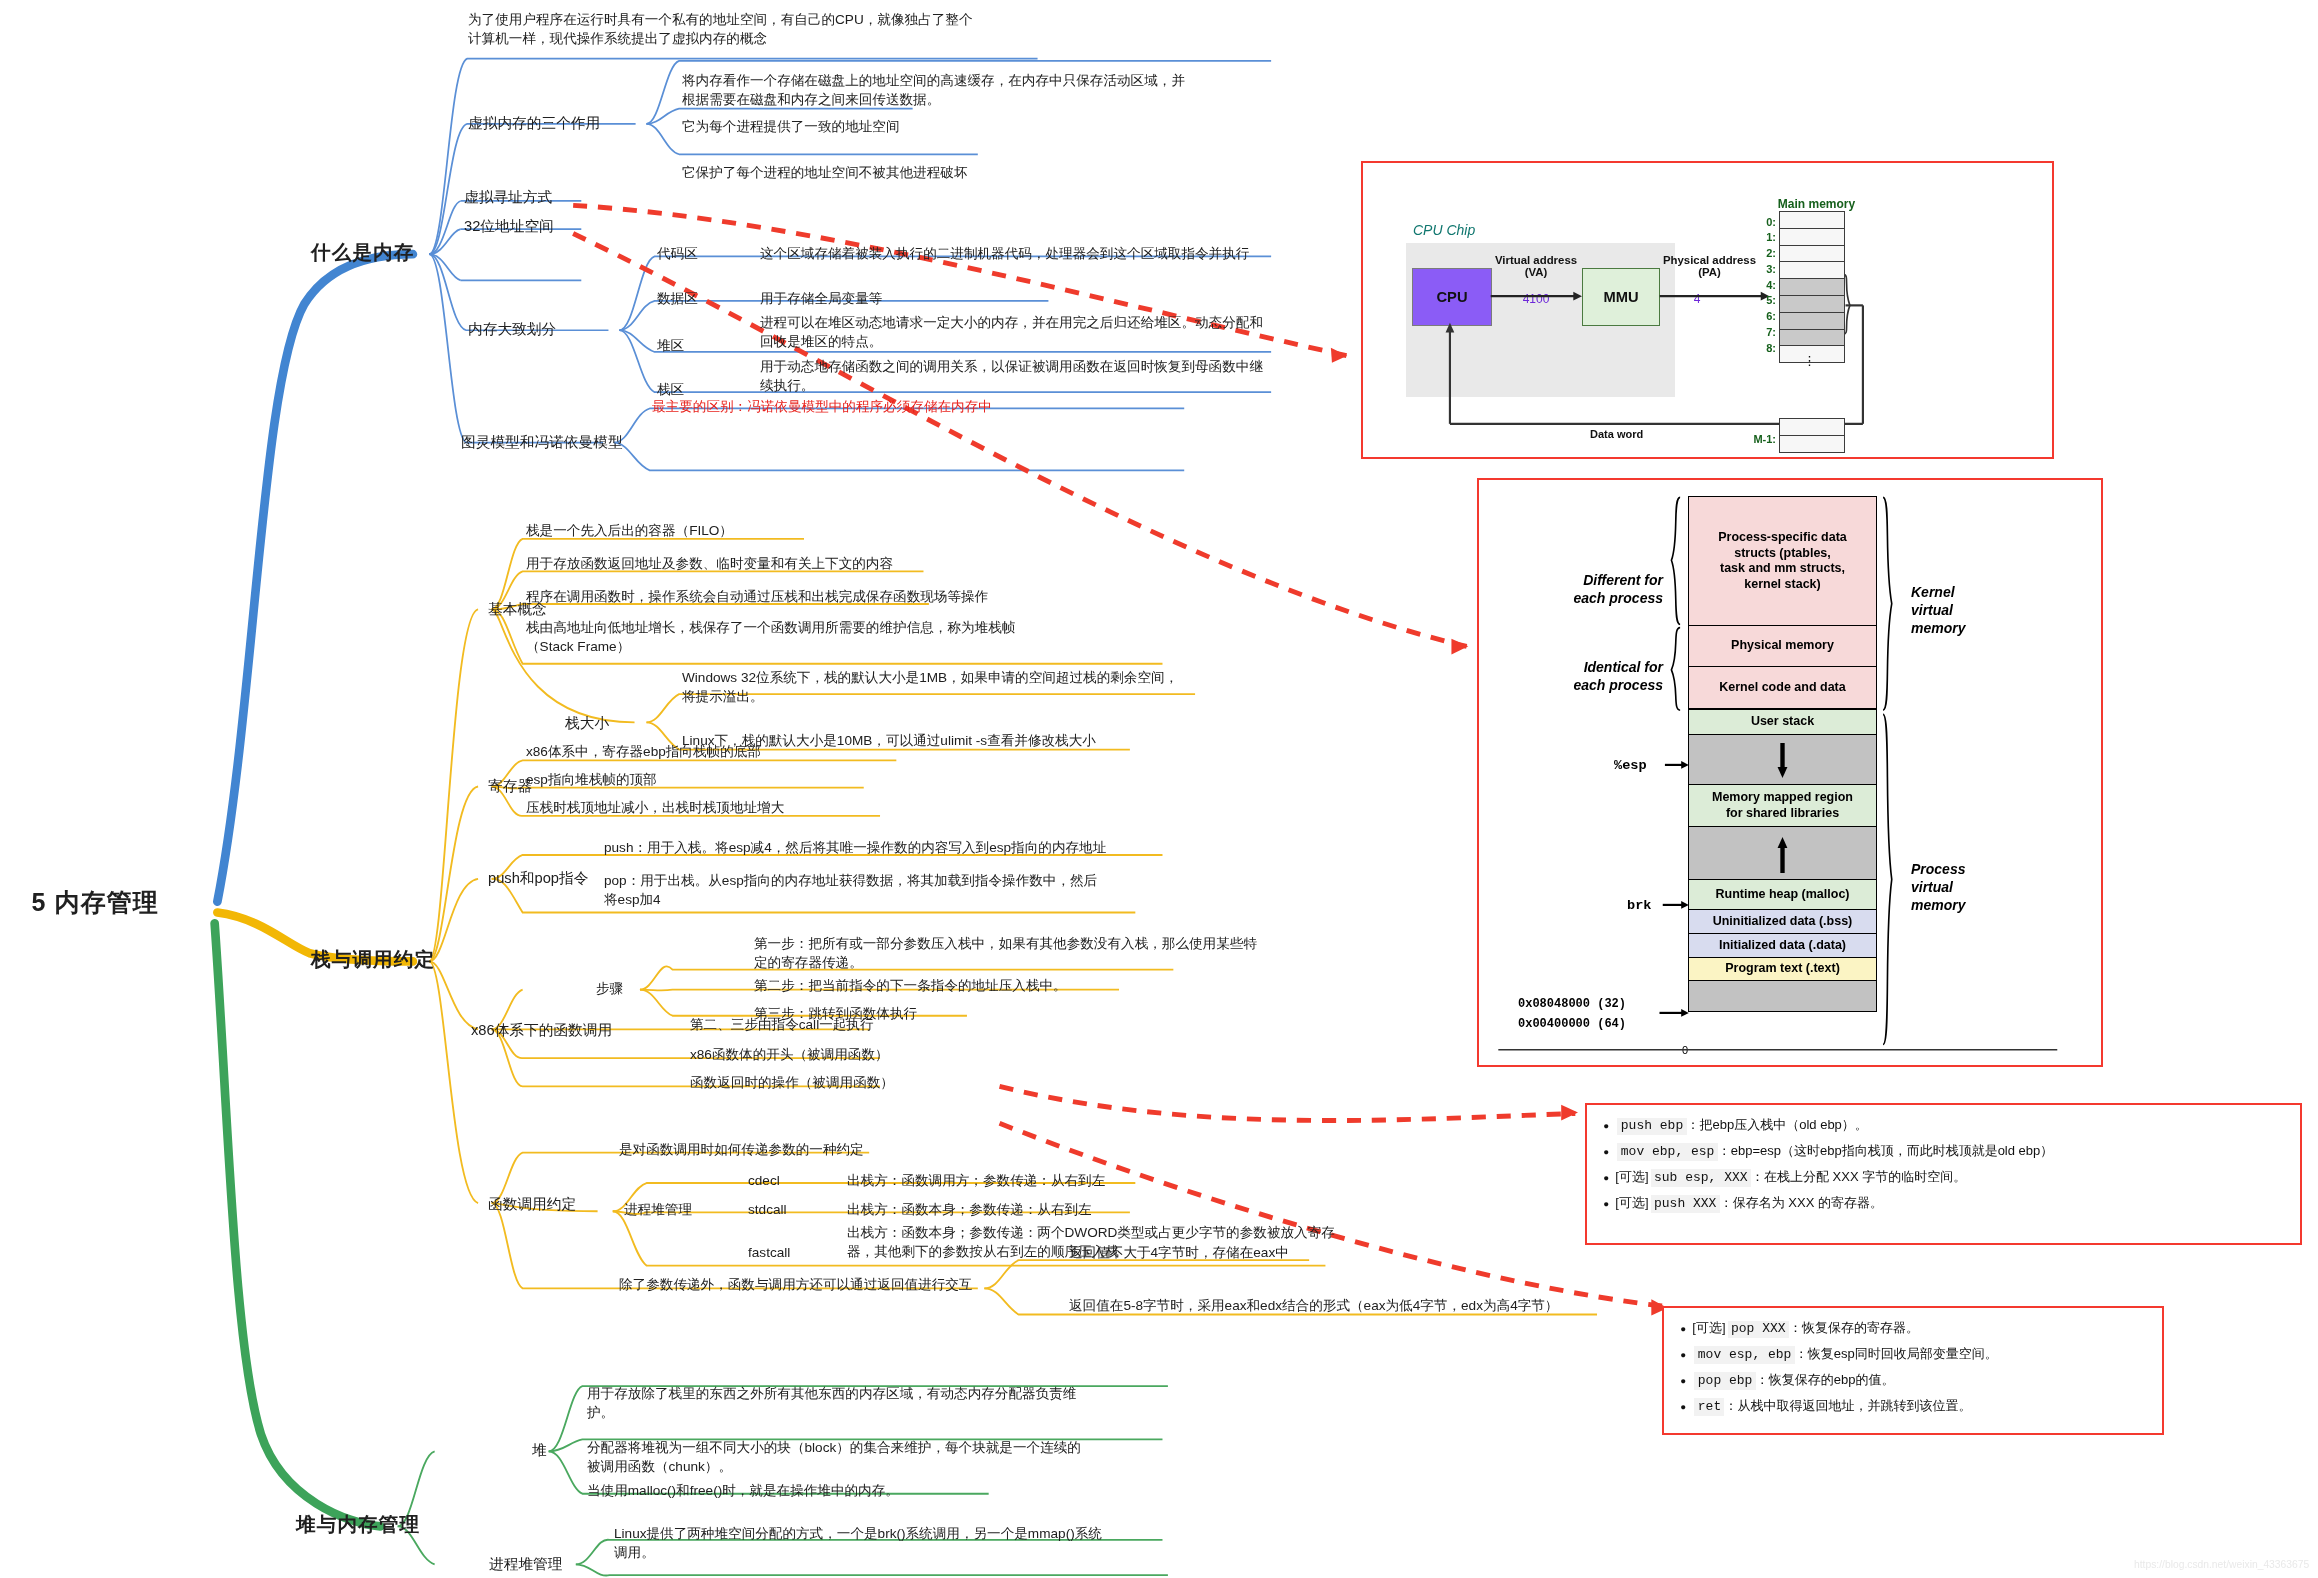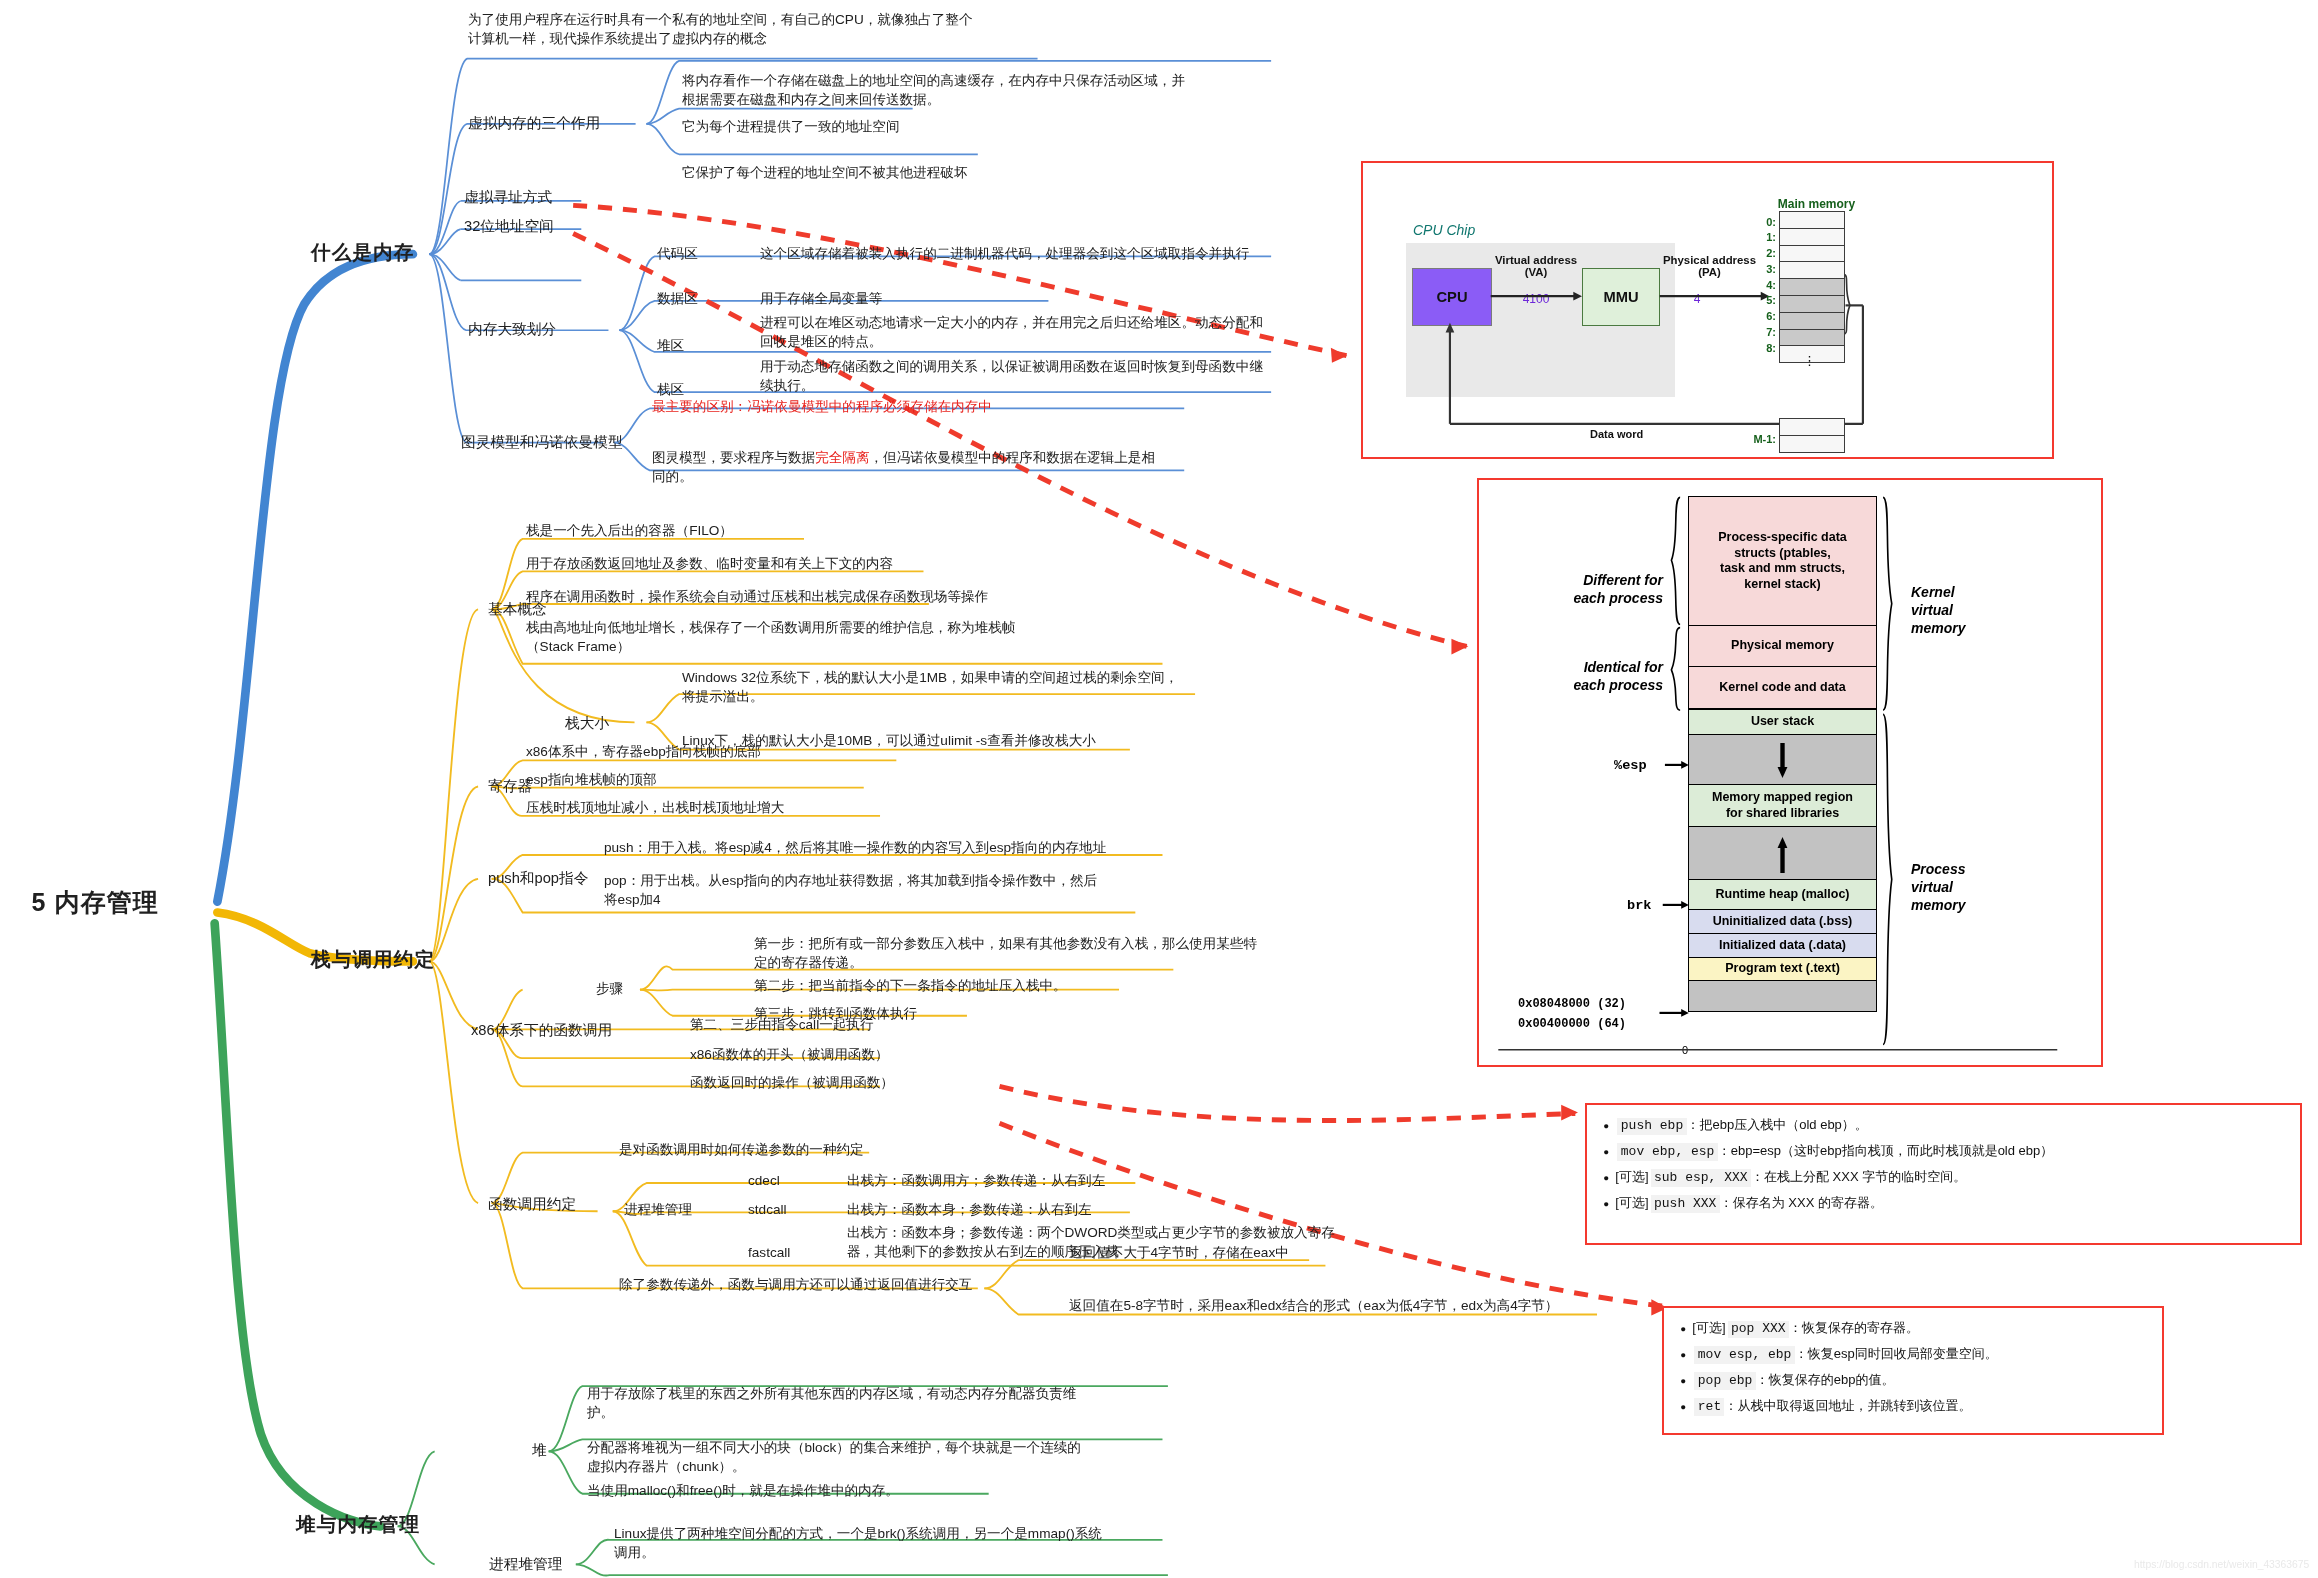--- a/index.html
+++ b/index.html
@@ -188,22 +188,20 @@
   <div class="node leaf" style="left:760px;top:290px;width:380px;">用于存储全局变量等</div>
   <div class="node lvl3" style="left:657px;top:337px;">堆区</div>
   <div class="node leaf" style="left:760px;top:314px;width:549px;">进程可以在堆区动态地请求一定大小的内存，并在用完之后归还给堆区。动态分配和
 回收是堆区的特点。</div>
   <div class="node lvl3" style="left:657px;top:381px;">栈区</div>
   <div class="node leaf" style="left:760px;top:358px;width:549px;">用于动态地存储函数之间的调用关系，以保证被调用函数在返回时恢复到母函数中继
 续执行。</div>
 
   <div class="node lvl2" style="left:461px;top:432px;">图灵模型和冯诺依曼模型</div>
   <div class="node leaf red" style="left:652px;top:398px;width:543px;">最主要的区别：冯诺依曼模型中的程序必须存储在内存中</div>
-  <div class="node leaf" style="left:652px;top:449px;width:549px;"><span>图灵模型，要求程序与数据</span><span class="red">完全隔离</span><span>，但冯诺依曼模型中的程序和数据在逻辑上是相
-同的。</span></div>
 
   <div class="node lvl2" style="left:488px;top:599px;">基本概念</div>
   <div class="node leaf" style="left:526px;top:522px;width:489px;">栈是一个先入后出的容器（FILO）</div>
   <div class="node leaf" style="left:526px;top:555px;width:543px;">用于存放函数返回地址及参数、临时变量和有关上下文的内容</div>
   <div class="node leaf" style="left:526px;top:588px;width:554px;">程序在调用函数时，操作系统会自动通过压栈和出栈完成保存函数现场等操作</div>
   <div class="node leaf" style="left:526px;top:619px;width:641px;">栈由高地址向低地址增长，栈保存了一个函数调用所需要的维护信息，称为堆栈帧
 （Stack Frame）</div>
 
   <div class="node lvl2" style="left:565px;top:713px;">栈大小</div>
   <div class="node leaf" style="left:682px;top:669px;width:559px;">Windows 32位系统下，栈的默认大小是1MB，如果申请的空间超过栈的剩余空间，
@@ -242,21 +240,21 @@
 器，其他剩下的参数按从右到左的顺序压入栈</div>
 
   <div class="node leaf" style="left:619px;top:1276px;width:521px;">除了参数传递外，函数与调用方还可以通过返回值进行交互</div>
   <div class="node leaf" style="left:1069px;top:1244px;width:489px;">返回值不大于4字节时，存储在eax中</div>
   <div class="node leaf" style="left:1069px;top:1297px;width:559px;">返回值在5-8字节时，采用eax和edx结合的形式（eax为低4字节，edx为高4字节）</div>
 
   <div class="node lvl2" style="left:532px;top:1440px;">堆</div>
   <div class="node leaf" style="left:587px;top:1385px;width:549px;">用于存放除了栈里的东西之外所有其他东西的内存区域，有动态内存分配器负责维
 护。</div>
   <div class="node leaf" style="left:587px;top:1439px;width:549px;">分配器将堆视为一组不同大小的块（block）的集合来维护，每个块就是一个连续的
-虚拟内存器片（chunk）。</div>
+被调用函数（chunk）。</div>
   <div class="node leaf" style="left:587px;top:1482px;width:489px;">当使用malloc()和free()时，就是在操作堆中的内存。</div>
 
   <div class="node lvl2" style="left:489px;top:1554px;">进程堆管理</div>
   <div class="node leaf" style="left:614px;top:1525px;width:549px;">Linux提供了两种堆空间分配的方式，一个是brk()系统调用，另一个是mmap()系统
 调用。</div>
 
   <div class="redbox fig1">
     <div class="cpuchip"></div>
     <div class="cpuchip-label">CPU Chip</div>
     <div class="cpu-box">CPU</div>

